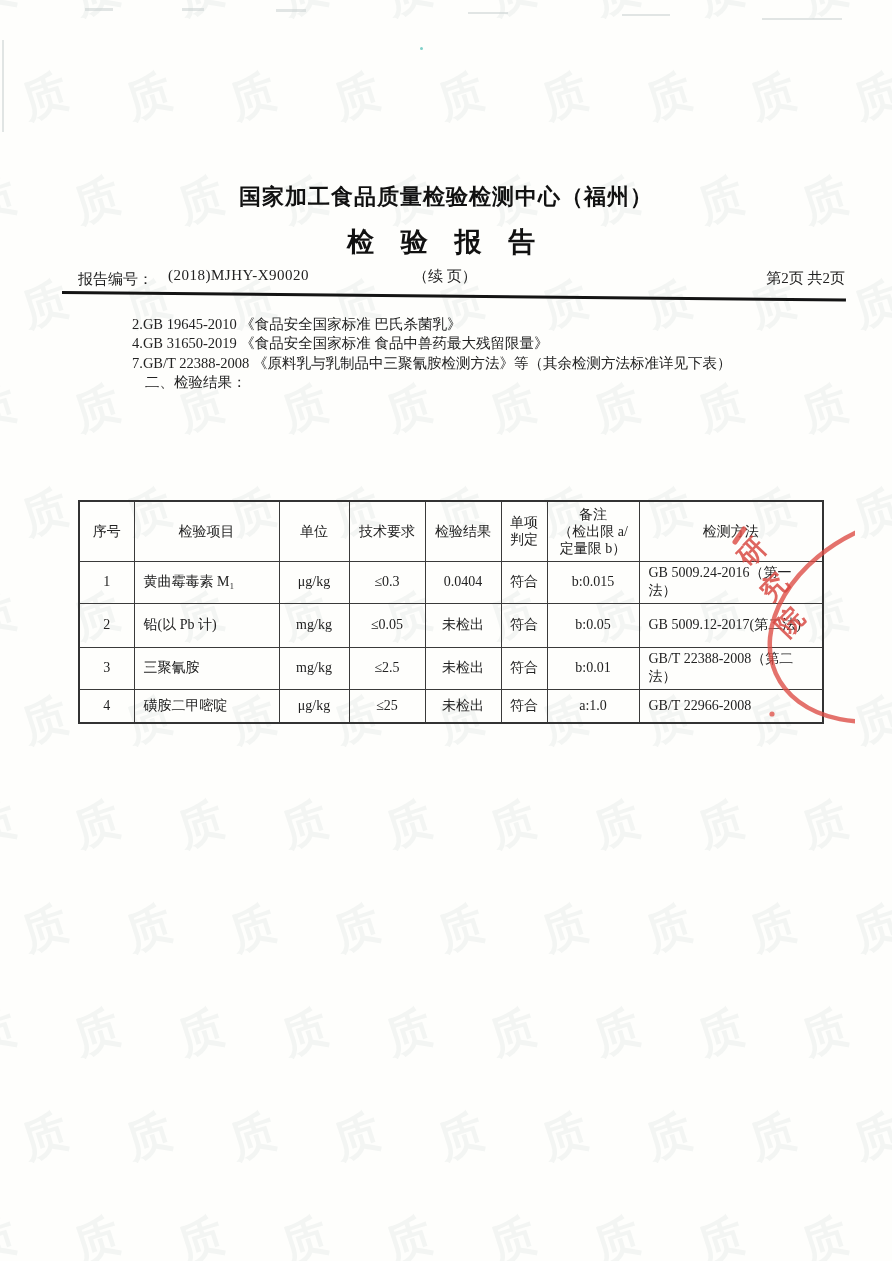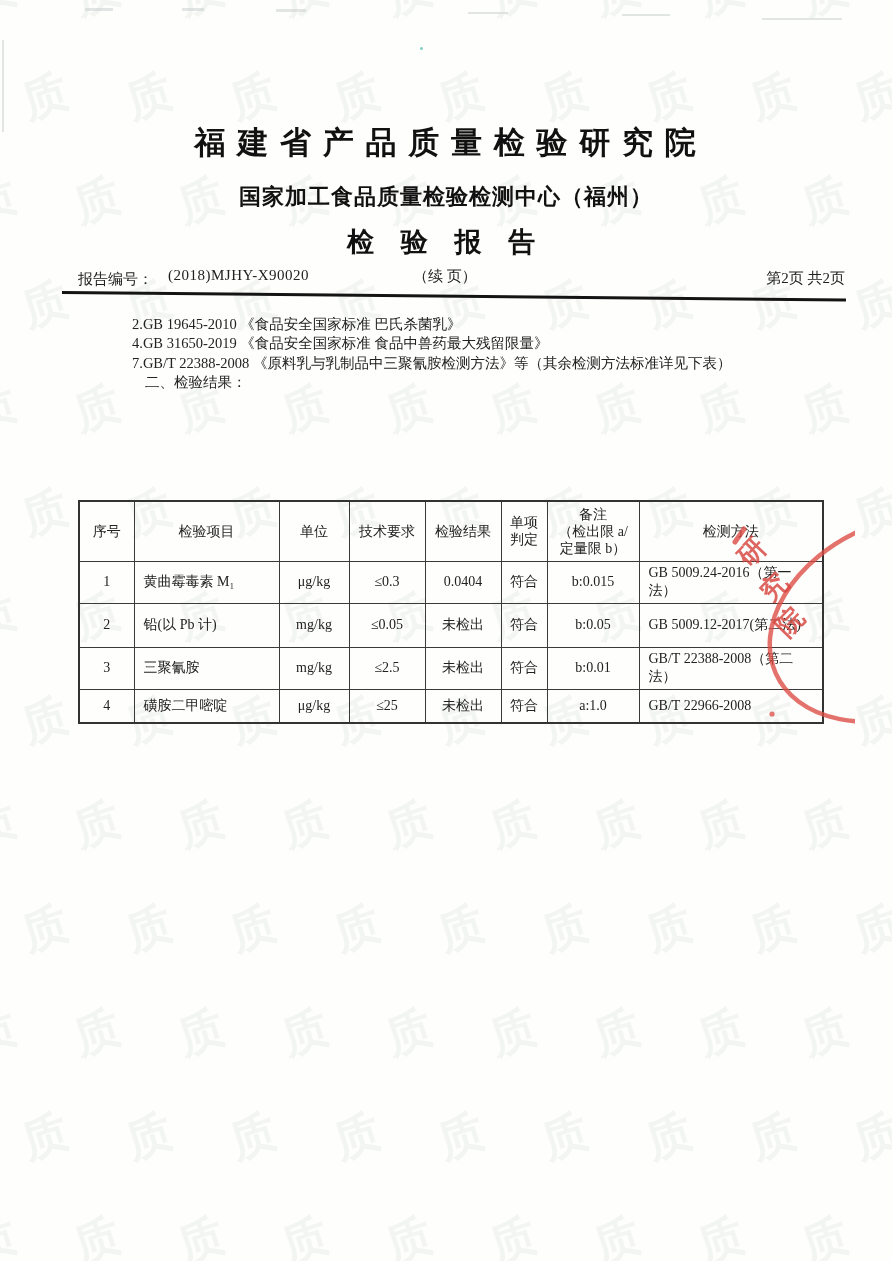--- a/index.html
+++ b/index.html
@@ -208,21 +208,20 @@
 
   <div class="artifact" style="left:85px;top:8px;width:28px;height:3px;"></div>
   <div class="artifact" style="left:182px;top:8px;width:22px;height:3px;"></div>
   <div class="artifact" style="left:276px;top:9px;width:30px;height:3px;"></div>
   <div class="artifact" style="left:468px;top:12px;width:40px;height:2px;"></div>
   <div class="artifact" style="left:622px;top:14px;width:48px;height:2px;"></div>
   <div class="artifact" style="left:762px;top:18px;width:80px;height:2px;"></div>
   <div class="artifact" style="left:2px;top:40px;width:2px;height:92px;"></div>
   <div class="speck" style="left:420px;top:47px;"></div>
 
-  <div class="org-title">福 建 省 产 品 质 量 检 验 研 究 院</div>
   <div class="sub-title">国家加工食品质量检验检测中心（福州）</div>
   <div class="doc-title">检 验 报 告</div>
 
   <div class="meta">
     <span class="label">报告编号：</span>
     <span class="value">(2018)MJHY-X90020</span>
     <span class="cont">（续 页）</span>
     <span class="pageind">第2页  共2页</span>
   </div>
   <div class="rule"></div>

